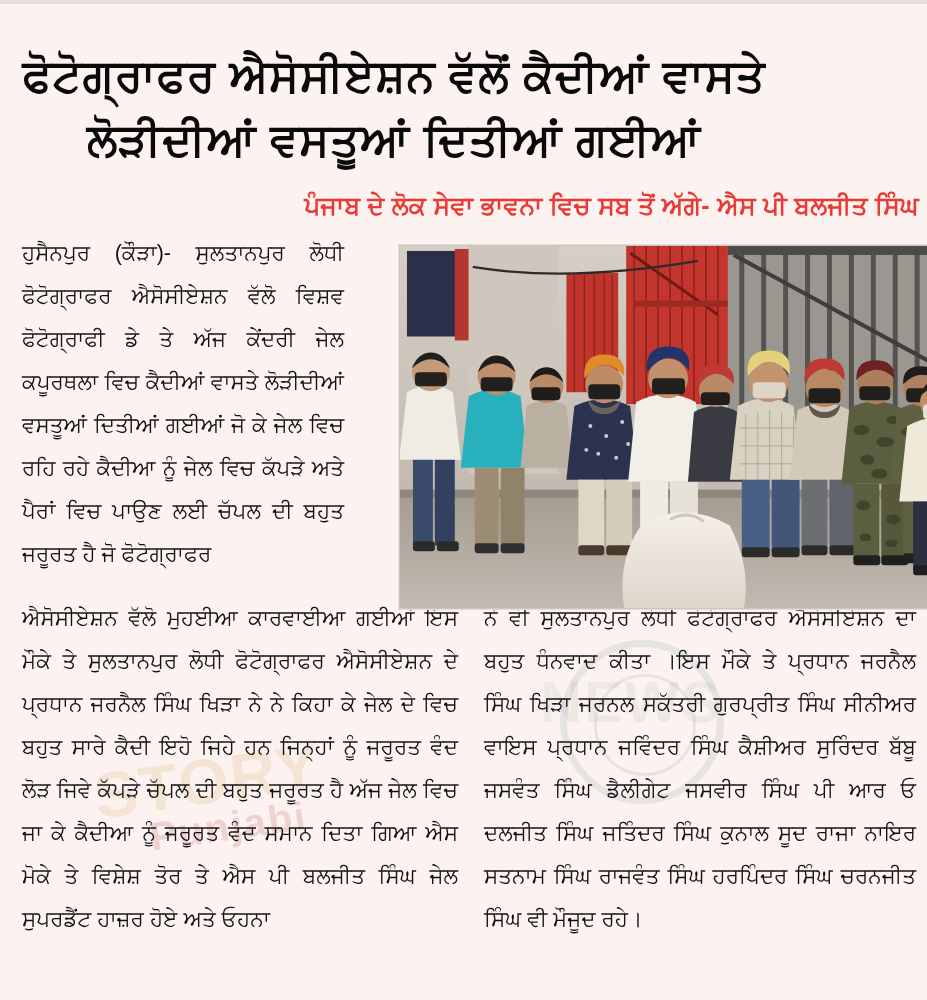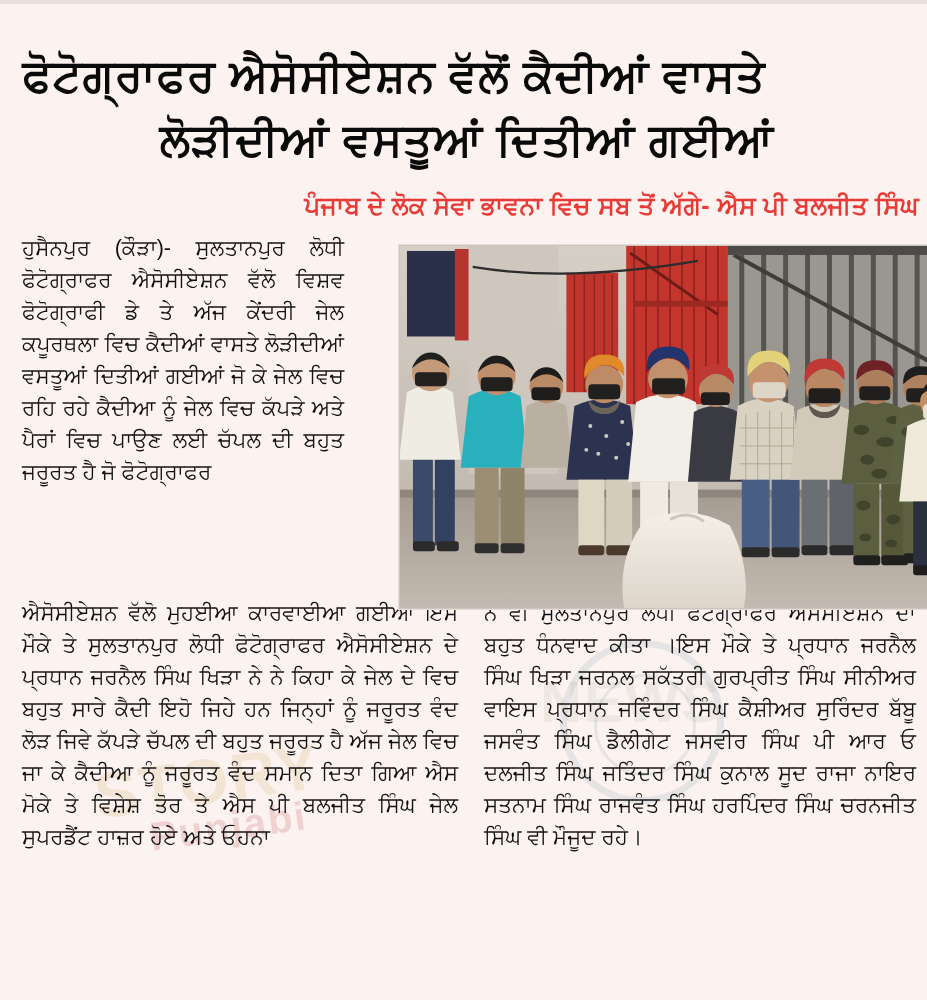--- a/index.html
+++ b/index.html
@@ -91,21 +91,21 @@
     line-height: 64px;
     letter-spacing: 0.5px;
     padding: 0 14px;
     box-sizing: border-box;
   }
   .headline .hl-line {
     display: block;
     white-space: nowrap;
   }
   .headline .hl-line-1 { letter-spacing: 1px; }
-  .headline .hl-line-2 { letter-spacing: 1px; text-align: right; }
+  .headline .hl-line-2 { letter-spacing: 1px; }
 
   
   .subhead {
     position: absolute;
     left: 0; top: 168px;
     width: 927px;
     z-index: 2;
     text-align: right;
     color: #ea3a35;
     font-weight: bold;
@@ -129,21 +129,21 @@
     box-sizing: border-box;
   }
   .photo svg { display: block; width: 100%; height: 100%; }
 
   
   .col {
     position: absolute;
     z-index: 2;
     color: #121212;
     font-size: 21.5px;
-    line-height: 32px;
+    line-height: 43px;
     text-align: justify;
     text-justify: inter-word;
     font-weight: 500;
   }
   .col-lead {
     left: 22px; top: 232px;
     width: 322px;
   }
   .col-left {
     left: 22px; top: 597px;

